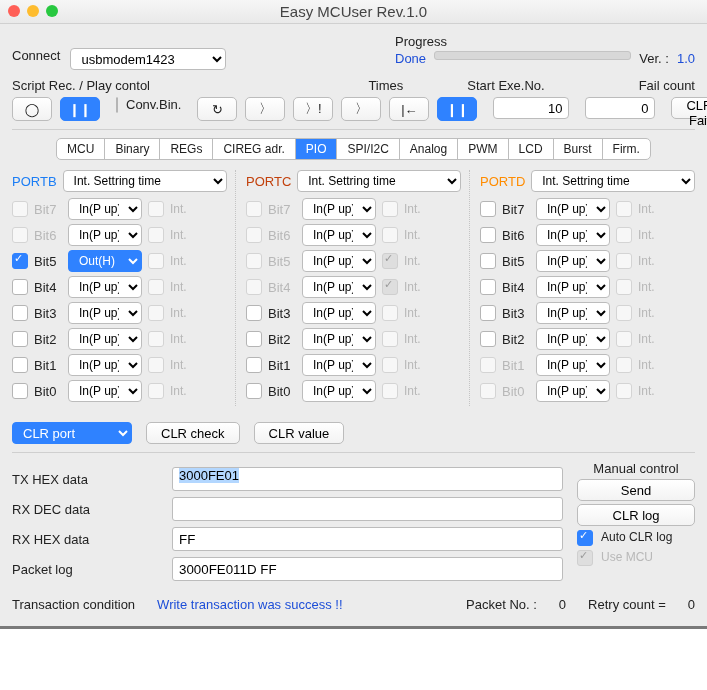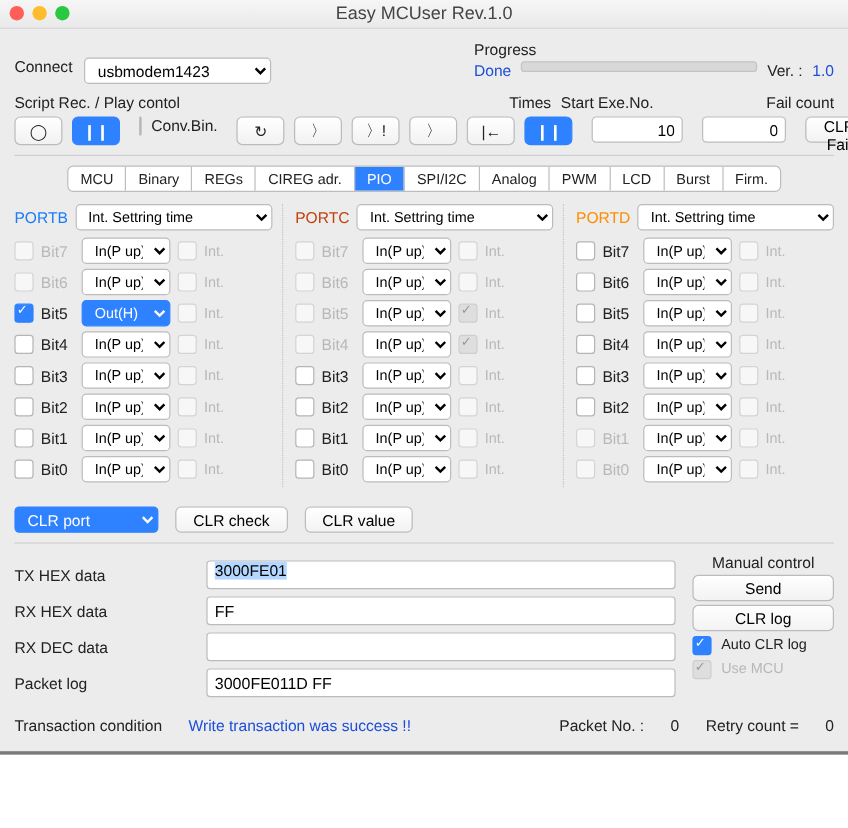--- a/index.html
+++ b/index.html
@@ -93,21 +93,21 @@
         <div class="progbar"></div>
         <span>Ver. :</span>
         <span class="blue-txt">1.0</span>
       </div>
     </div>
   </div>
 
   <div style="margin-top:8px">
     <div class="row" style="justify-content:space-between">
       <span>Script Rec. / Play contol</span>
-      <span style="margin-left:auto;">Times</span>
+      <span style="margin-left:auto;margin-right:56px">Times</span>
       <span style="margin-right:86px">Start Exe.No.</span>
       <span>Fail count</span>
     </div>
     <div class="row" style="margin-top:4px">
       <span class="iconbtn">◯</span>
       <span class="iconbtn blue">❙❙</span>
       <span style="width:6px"></span>
       <span class="cb"></span>
       <span>Conv.Bin.</span>
       <span style="width:10px"></span>
@@ -344,26 +344,26 @@
 
   <hr class="hr">
 
   <div style="display:flex;gap:14px">
     <div style="flex:1">
       <div class="fieldrow">
         <span class="fl">TX HEX data</span>
         <div class="hiinput sel"><span class="seltxt">3000FE01</span></div>
       </div>
       <div class="fieldrow">
+        <span class="fl">RX DEC data</span>
+        <input class="hiinput" value="" style="">
+      </div>
+      <div class="fieldrow">
         <span class="fl">RX HEX data</span>
         <input class="hiinput" value="FF" style="">
-      </div>
-      <div class="fieldrow">
-        <span class="fl">RX DEC data</span>
-        <input class="hiinput" value="" style="">
       </div>
       <div class="fieldrow">
         <span class="fl">Packet log</span>
         <input class="hiinput" value="3000FE011D FF" style="">
       </div>
     </div>
     <div class="rightcol">
       <div style="text-align:center;margin-bottom:2px">Manual control</div>
       <button class="btn">Send</button>
       <button class="btn">CLR log</button>

